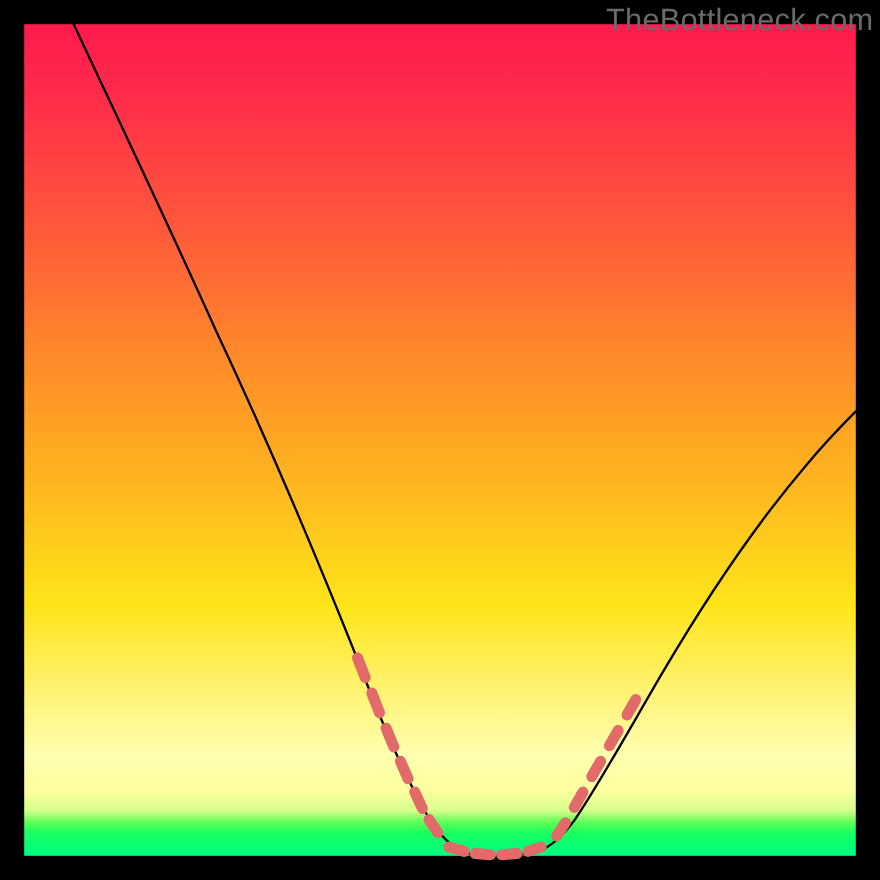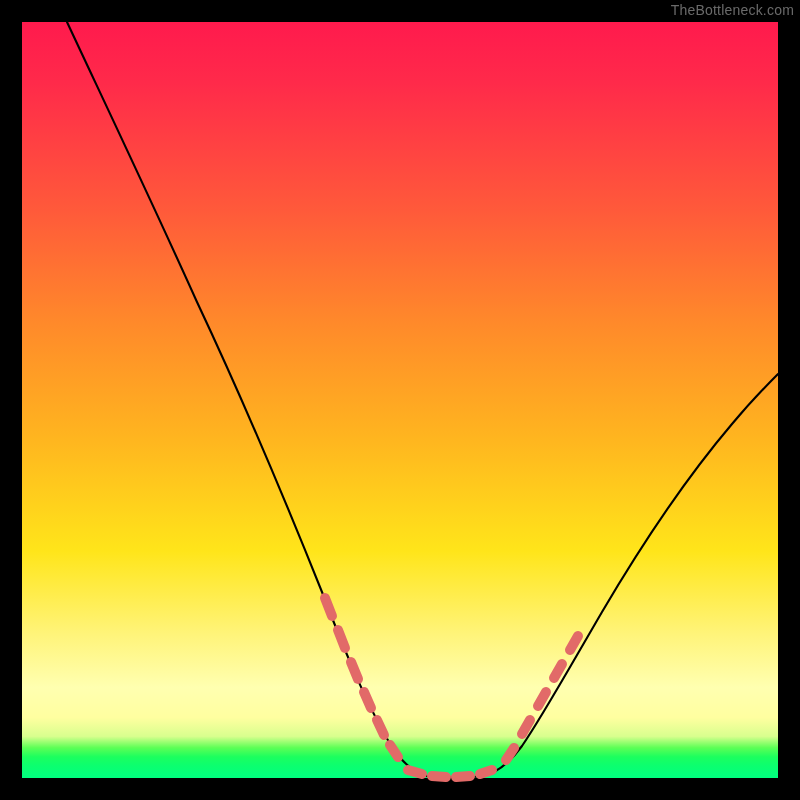--- a/index.html
+++ b/index.html
@@ -39,21 +39,21 @@
       #1cff5e 97.2%,
       #0cff6e 98.3%,
       #00ff80 100%
     );
   }
   .watermark {
     position: absolute;
     top: 2px;
     right: 6px;
     color: #6a6a6a;
-    font-size: 14px;
+    font-size: 28px;
     font-weight: 500;
     letter-spacing: 0.2px;
     user-select: none;
   }
   svg.curve {
     position: absolute;
     inset: 0;
     width: 100%;
     height: 100%;
     overflow: visible;

